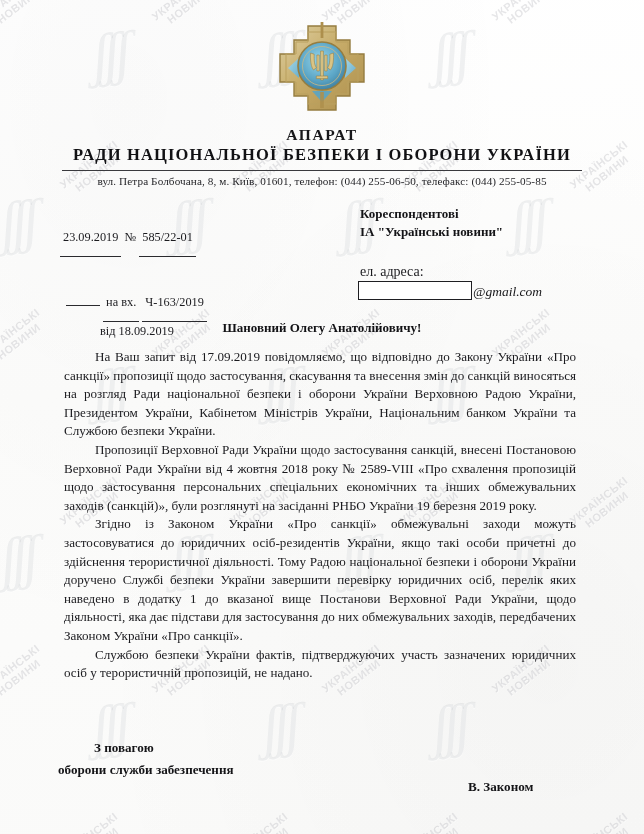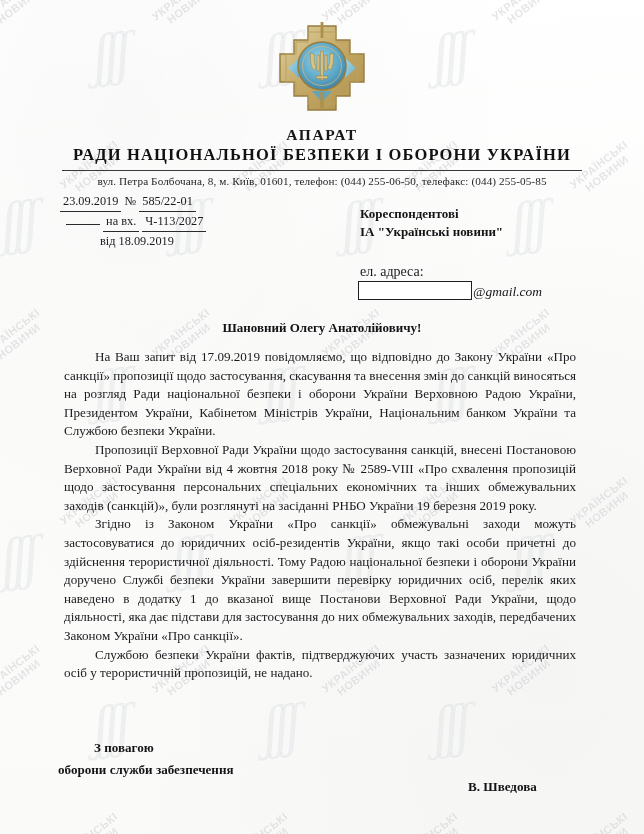--- a/index.html
+++ b/index.html
@@ -109,21 +109,22 @@
     left: 38px;
     top: 192px;
     font-size: 12.3px;
     line-height: 18px;
     color: #1b1b1f;
   }
   #refblock .rrow { white-space: nowrap; }
   .ul {
     display: inline-block;
     border-bottom: 1px solid #2a2a2e;
-    padding: 0 3px 1px 3px;
+    padding: 0 3px 10px 3px;
+    margin-top: 36px;
   }
   .ulgap {
     display: inline-block;
     border-bottom: 1px solid #2a2a2e;
     width: 34px;
   }
   #refblock .r1 { padding-left: 22px; }
   #refblock .r2 { padding-left: 28px; }
   #refblock .r3 { padding-left: 62px; }
 
@@ -277,21 +278,21 @@
 
     <div id="refblock">
       <div class="rrow r1">
         <span class="ul">23.09.2019</span>
         <span>№</span>
         <span class="ul">585/22-01</span>
       </div>
       <div class="rrow r2">
         <span class="ulgap"></span>
         <span class="ul">на вх.</span>
-        <span class="ul">Ч-113/2027</span>
+        <span class="ul">Ч-163/2019</span>
       </div>
       <div class="rrow r3">
         <span>від</span>
         <span>18.09.2019</span>
       </div>
     </div>
 
     <div id="addressee">
       <div>Кореспондентові</div>
       <div>ІА "Українські новини"</div>
@@ -308,21 +309,21 @@
       <p>На Ваш запит від 17.09.2019 повідомляємо, що відповідно до Закону України «Про санкції» пропозиції щодо застосування, скасування та внесення змін до санкцій виносяться на розгляд Ради національної безпеки і оборони України Верховною Радою України, Президентом України, Кабінетом Міністрів України, Національним банком України та Службою безпеки України.</p>
       <p>Пропозиції Верховної Ради України щодо застосування санкцій, внесені Постановою Верховної Ради України від 4 жовтня 2018 року № 2589-VIII «Про схвалення пропозицій щодо застосування персональних спеціальних економічних та інших обмежувальних заходів (санкцій)», були розглянуті на засіданні РНБО України 19 березня 2019 року.</p>
       <p>Згідно із Законом України «Про санкції» обмежувальні заходи можуть застосовуватися до юридичних осіб-резидентів України, якщо такі особи причетні до здійснення терористичної діяльності. Тому Радою національної безпеки і оборони України доручено Службі безпеки України завершити перевірку юридичних осіб, перелік яких наведено в додатку 1 до вказаної вище Постанови Верховної Ради України, щодо діяльності, яка дає підстави для застосування до них обмежувальних заходів, передбачених Законом України «Про санкції».</p>
       <p>Службою безпеки України фактів, підтверджуючих участь зазначених юридичних осіб у терористичній пропозицій, не надано.</p>
     </div>
 
     <div id="sig-regards">З повагою</div>
     <div id="sig-title">
       <div>оборони служби забезпечення</div>
     </div>
-    <div id="sig-name">В. Шведова</div>
+    <div id="sig-name">В. Законом</div>
 
   </div>
 
   <div id="watermarks">
       <div class="wm" style="left: -20px; top: -10px;"><span>УКРАЇНСЬКІ</span><span class="wm-l2">НОВИНИ</span></div>
       <div class="wm" style="left: 150px; top: -10px;"><span>УКРАЇНСЬКІ</span><span class="wm-l2">НОВИНИ</span></div>
       <div class="wmglyph" style="left: 92px; top: 20px;">ʃʃʃ</div>
       <div class="wm" style="left: 320px; top: -10px;"><span>УКРАЇНСЬКІ</span><span class="wm-l2">НОВИНИ</span></div>
       <div class="wmglyph" style="left: 262px; top: 20px;">ʃʃʃ</div>
       <div class="wm" style="left: 490px; top: -10px;"><span>УКРАЇНСЬКІ</span><span class="wm-l2">НОВИНИ</span></div>

